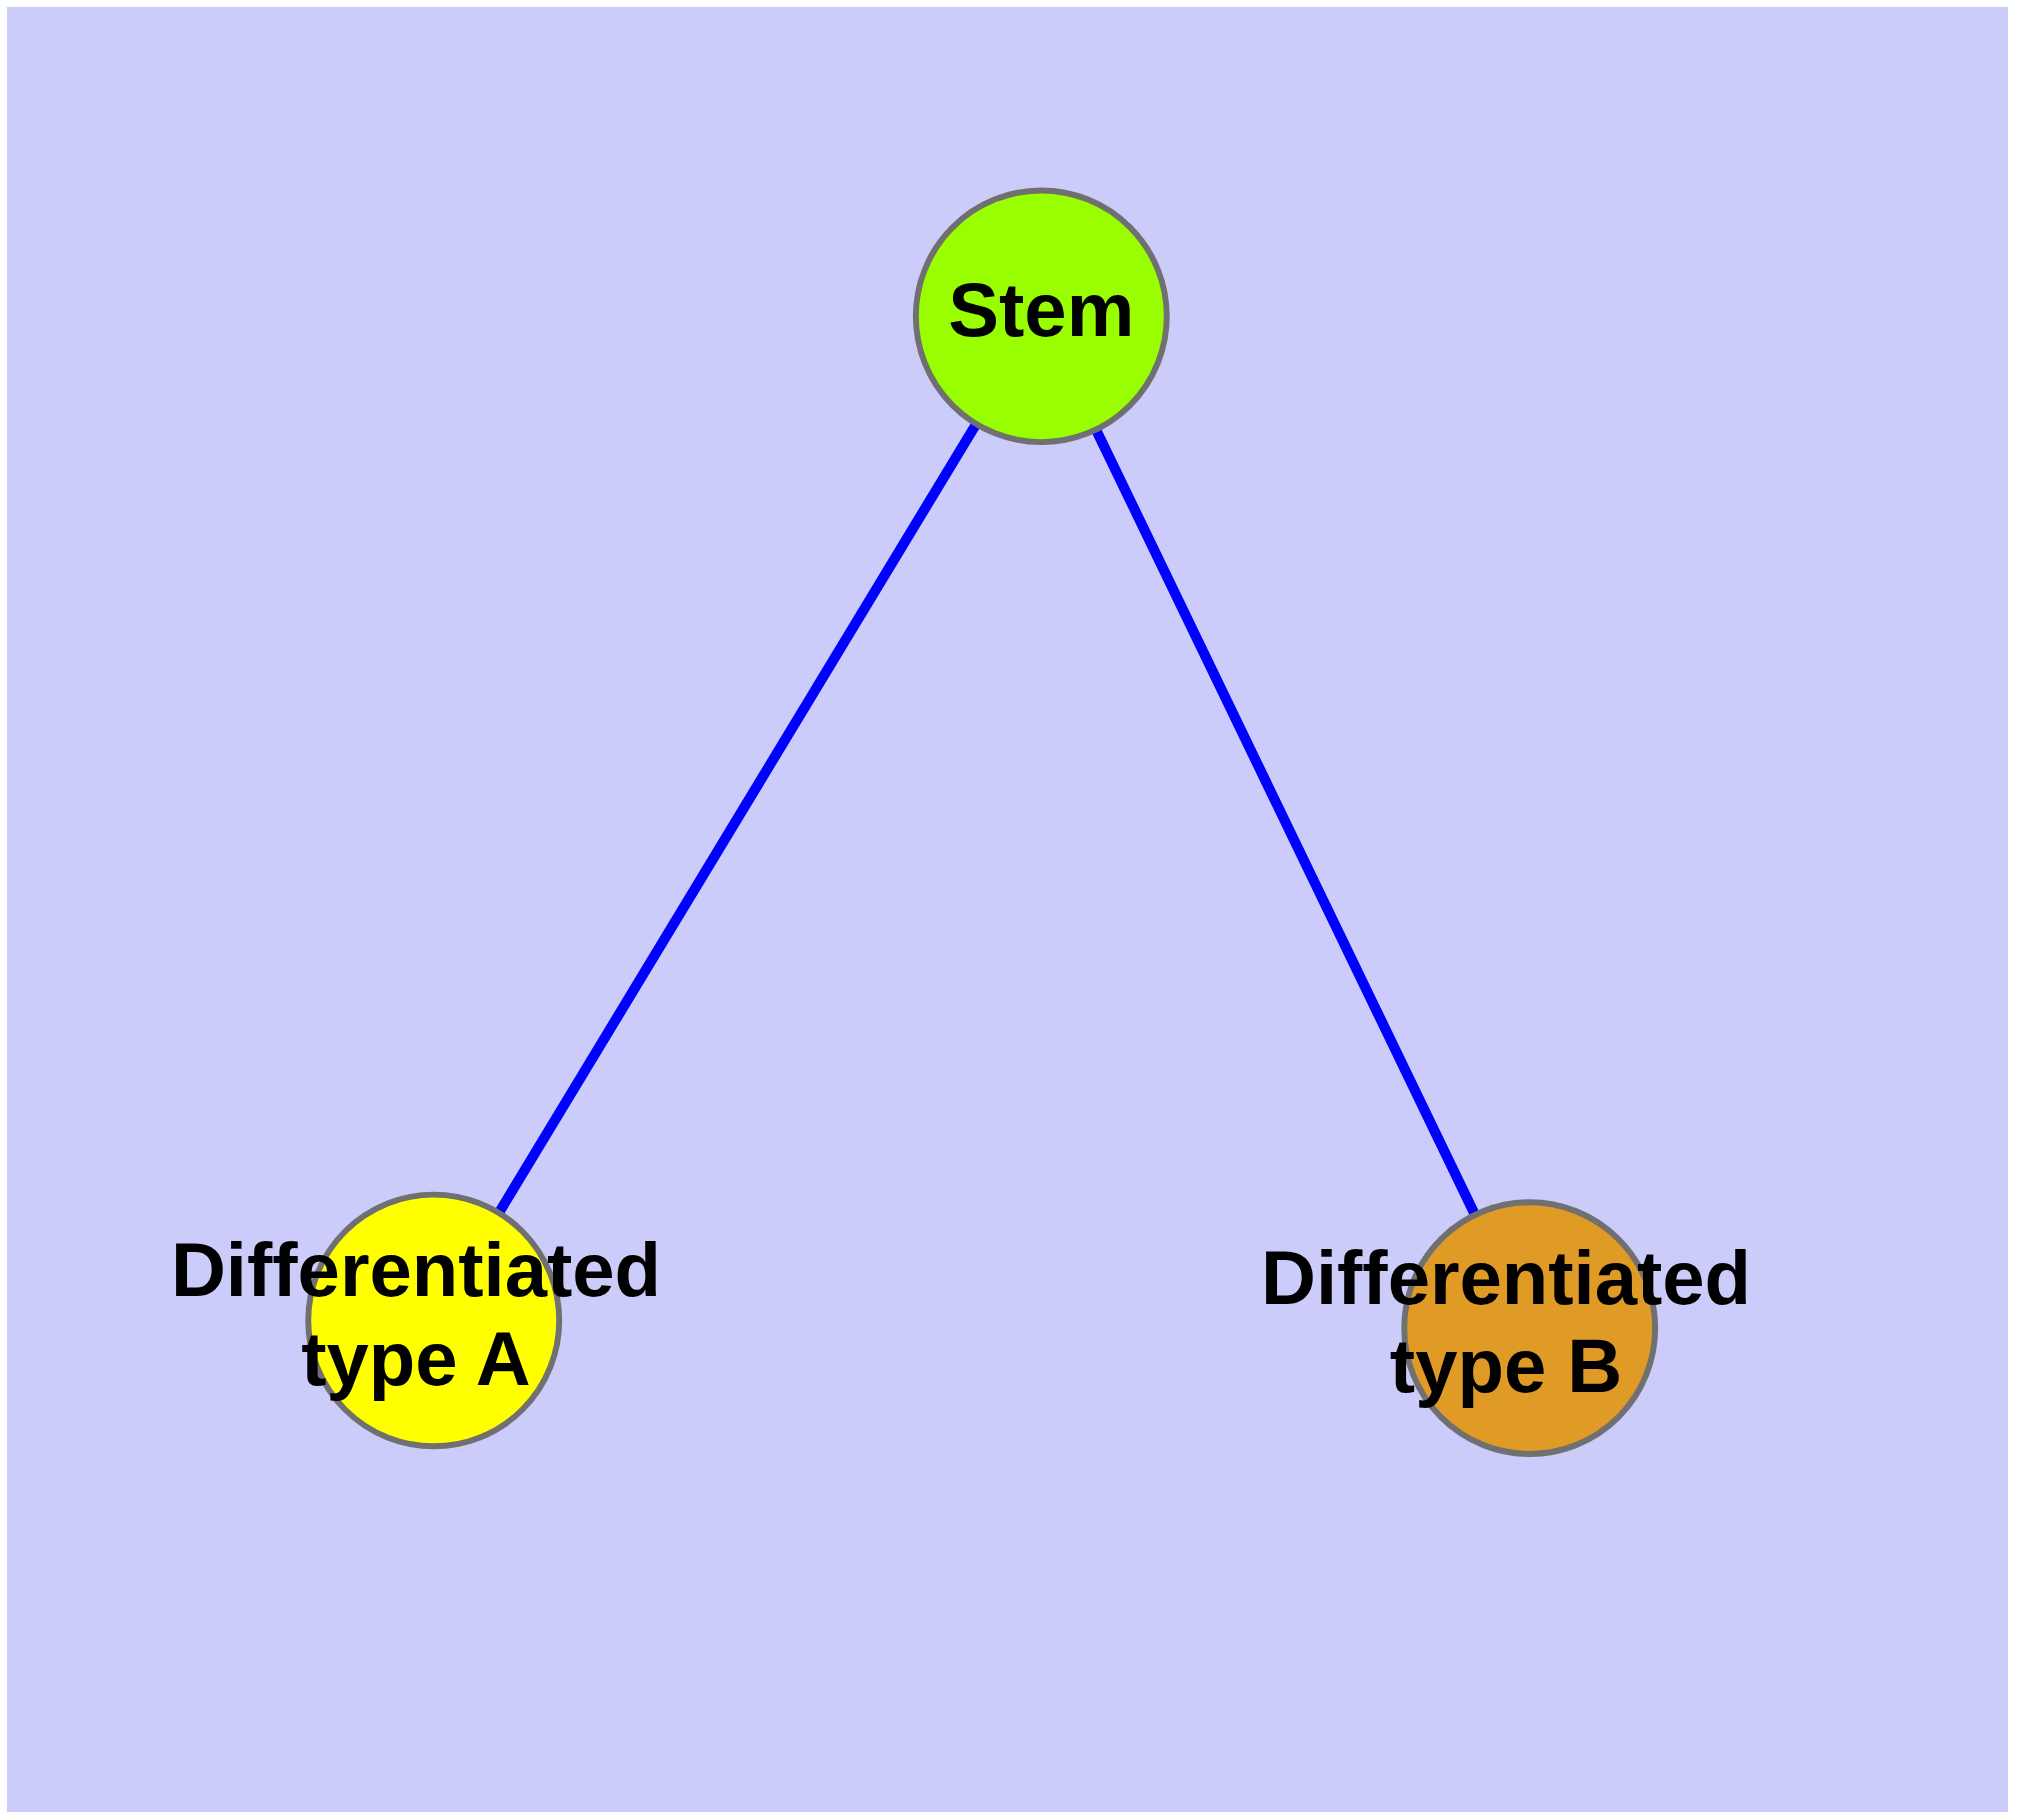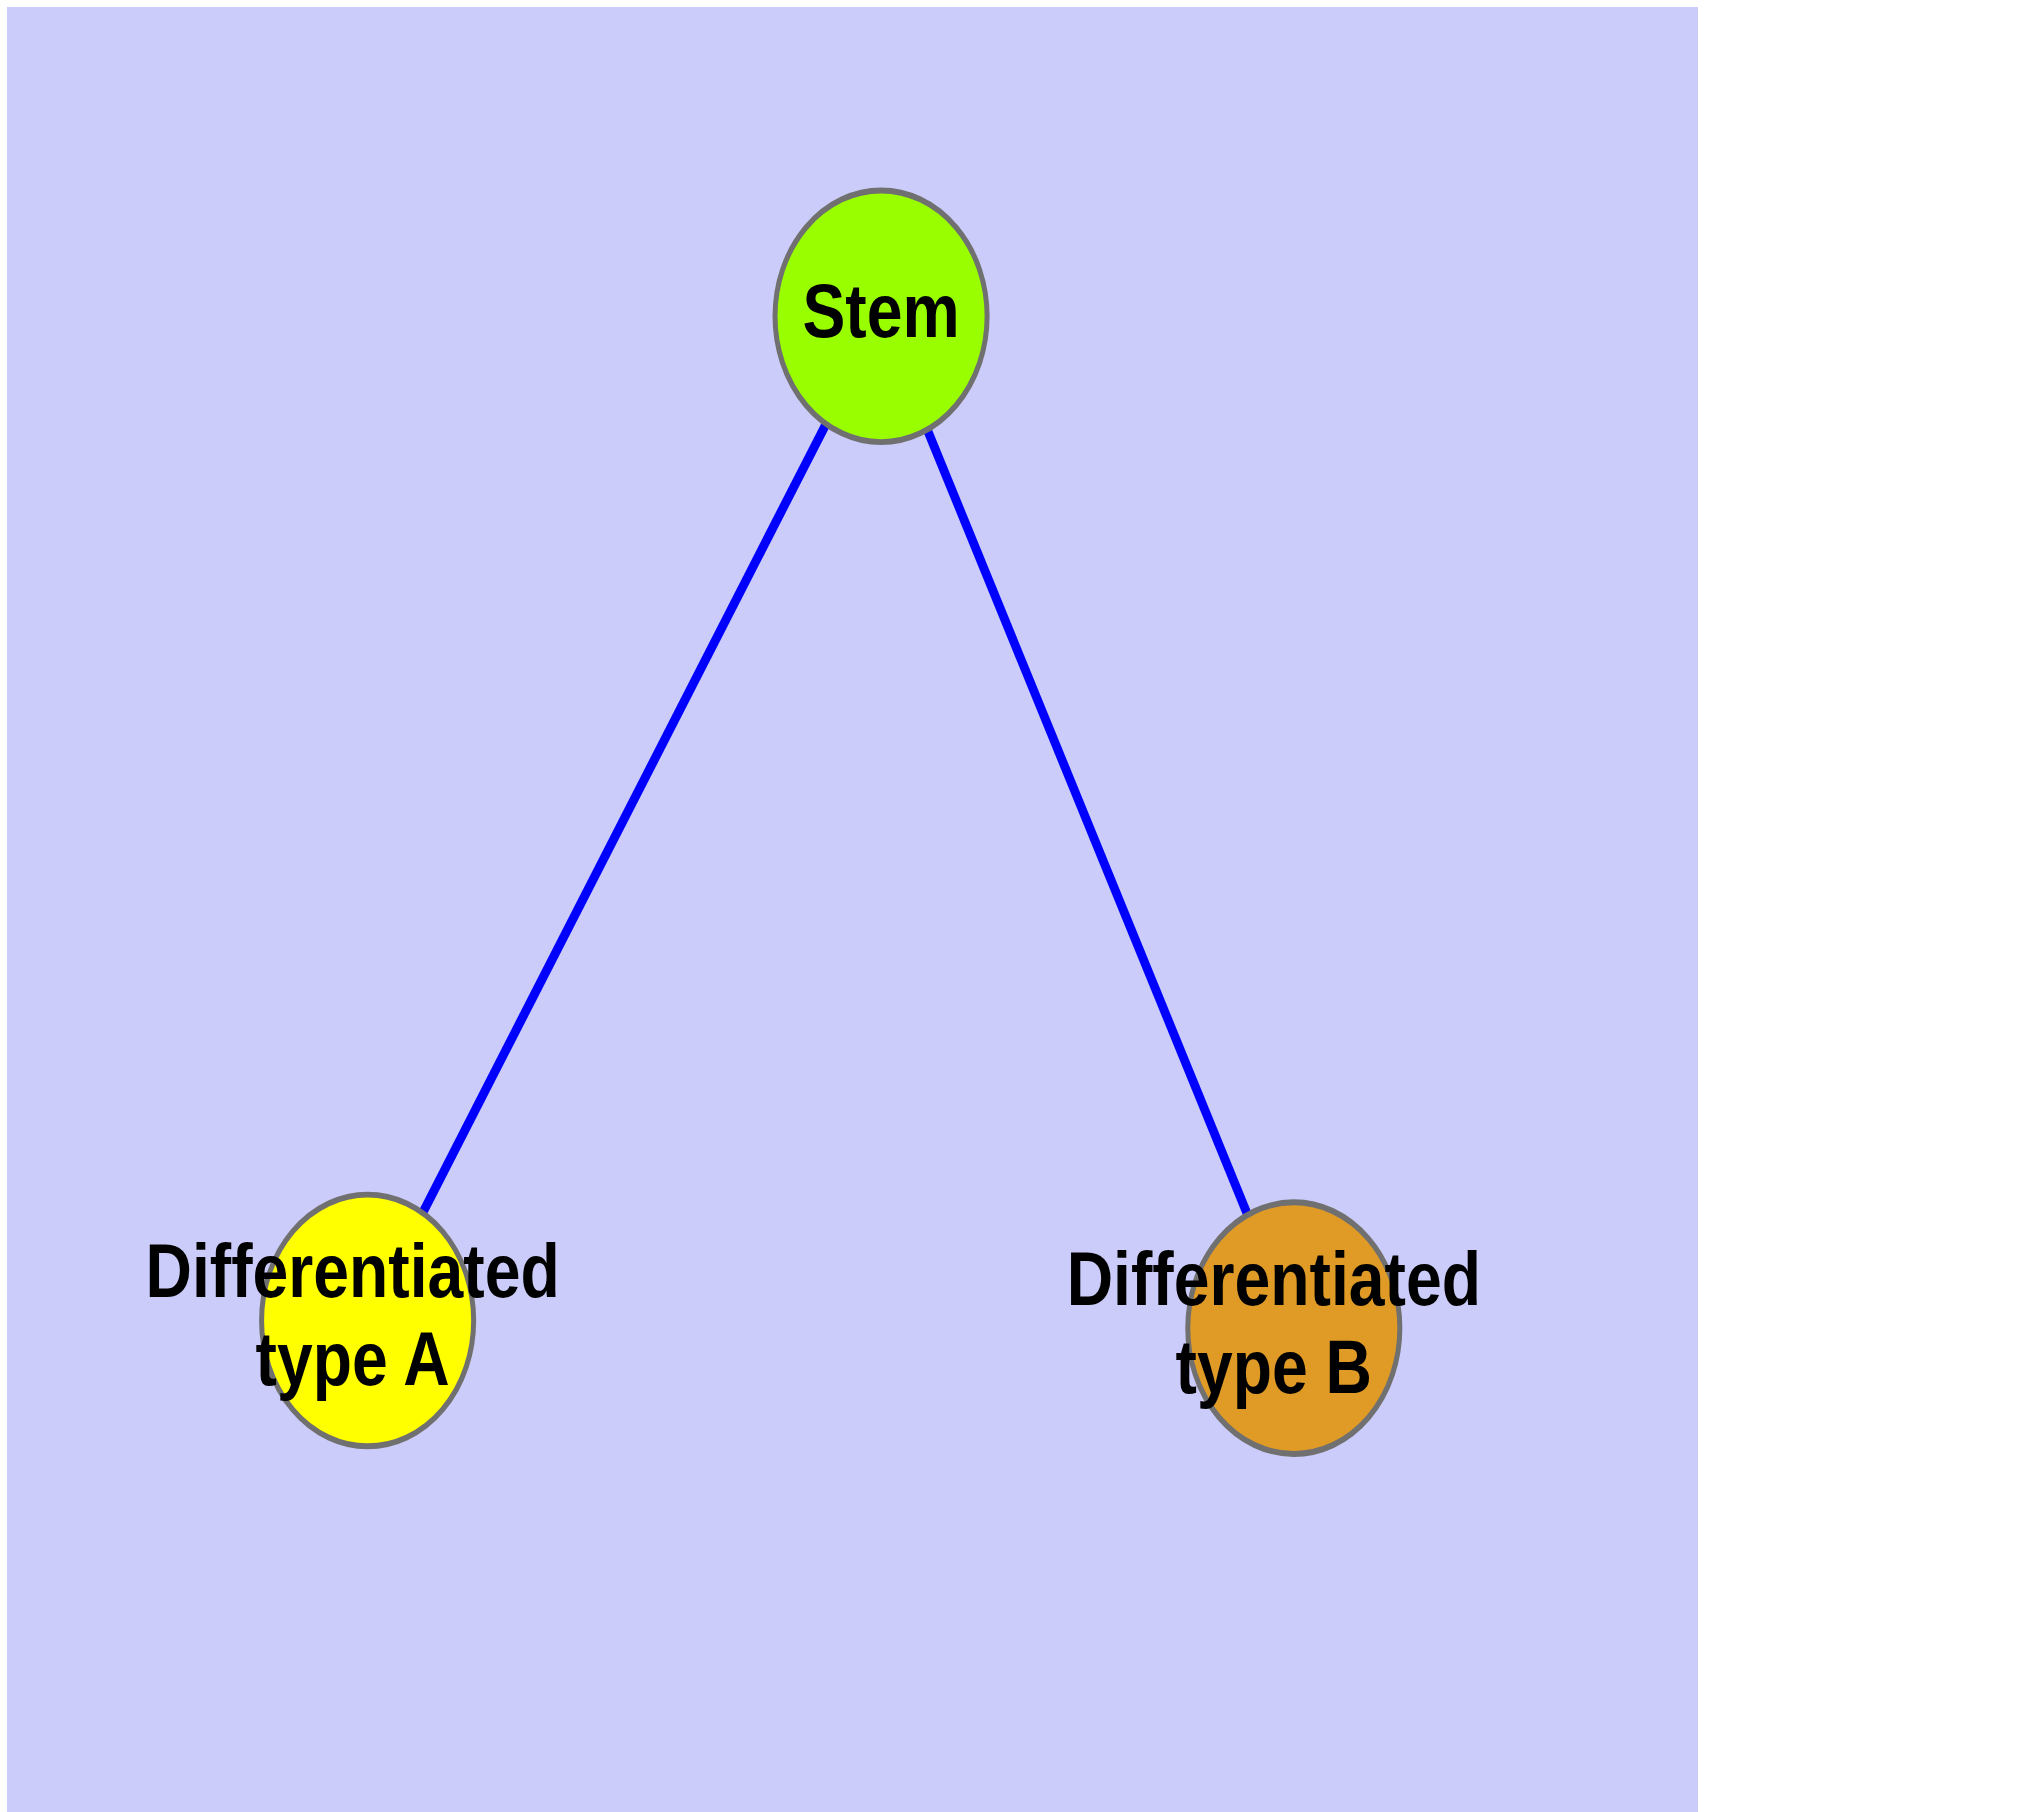--- a/index.html
+++ b/index.html
@@ -12,21 +12,21 @@
     width: 2021px;
     height: 1812px;
     background: #ffffff;
     overflow: hidden;
     font-family: "Liberation Sans", sans-serif;
   }
   #plot-area {
     position: absolute;
     left: 6.8px;
     top: 6.8px;
-    width: 1691px;
+    width: 2001px;
     height: 1805px;
     background: #ccccfa;
   }
   #graph-svg {
     position: absolute;
     left: 0;
     top: 0;
     width: 100%;
     height: 100%;
     display: block;

